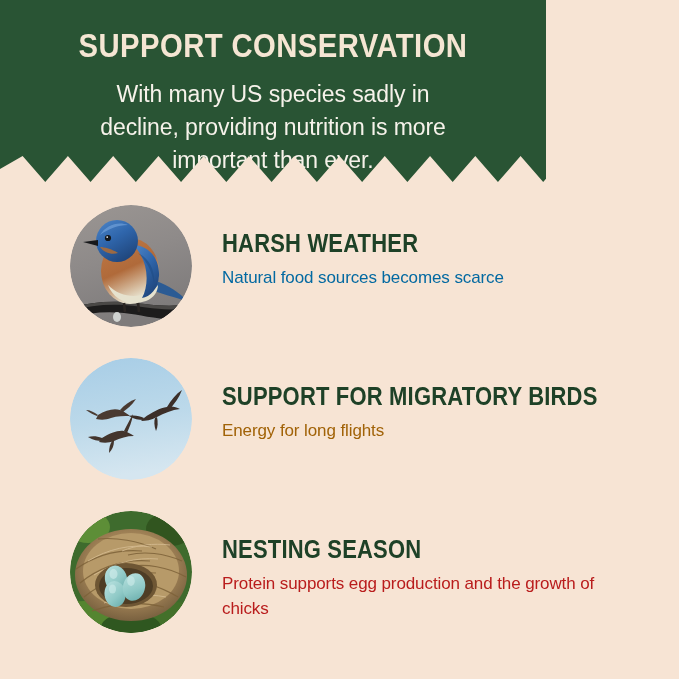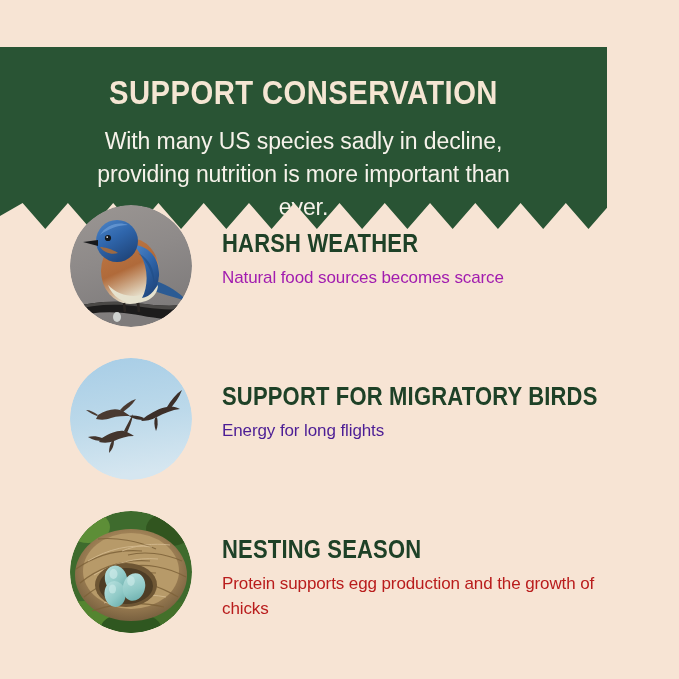--- a/index.html
+++ b/index.html
@@ -10,24 +10,23 @@
   body {
     font-family:"Liberation Sans", sans-serif;
     background:#F7E4D4;
     position:relative;
   }
 
   
   #header {
     position:absolute;
     top:0; left:0;
-    width:607px; height:182px;
+    width:546px; height:182px;
     background:#295434;
     overflow:hidden;
-    margin-top:47px;
   }
   #header-zigzag {
     position:absolute;
     left:0; bottom:0;
     width:679px; height:26px;
     display:block;
   }
   #header-inner {
     position:absolute;
     top:0; left:0; right:0;
@@ -164,21 +163,21 @@
 
           <circle cx="38" cy="33" r="3.1" fill="#15181c"></circle>
           <circle cx="37.2" cy="32.1" r="0.9" fill="#e9edf2"></circle>
 
           <path d="M54,98 L55,107 M68,98 L69,107" stroke="#2a2522" stroke-width="2.6" fill="none"></path>
         </g>
       </svg>
     </div>
     <div class="feature-text">
       <div class="feature-title" style="color: rgb(30, 65, 39);">HARSH WEATHER</div>
-      <div class="feature-desc" style="color: #a21caf;">Natural food sources becomes scarce</div>
+      <div class="feature-desc" style="color: #0369a1;">Natural food sources becomes scarce</div>
     </div>
   </div>
 
   <div class="feature-row">
     <div class="feature-media">
       <svg viewBox="0 0 122 122">
         <defs>
           <clipPath id="clipB">
               <circle cx="61" cy="61" r="61"></circle>
             </clipPath>
@@ -208,21 +207,21 @@
             <path d="M32,80 C40,75 48,72 54,73 C58,74 61,76 64,78 C57,78 50,80 44,83 C39,85 34,85 29,84 Z"></path>
             <path d="M54,73 C57,67 60,61 63,56 C62,64 59,70 57,75 Z"></path>
             <path d="M32,80 C27,78 22,78 18,79 C23,82 28,83 32,83 Z"></path>
             <path d="M44,83 C44,88 42,92 39,95 C39,90 40,86 42,83 Z"></path>
           </g>
         </g>
       </svg>
     </div>
     <div class="feature-text">
       <div class="feature-title" style="color: rgb(30, 65, 39);">SUPPORT FOR MIGRATORY BIRDS</div>
-      <div class="feature-desc" style="color: #4c1d95;">Energy for long flights</div>
+      <div class="feature-desc" style="color: #a16207;">Energy for long flights</div>
     </div>
   </div>
 
   <div class="feature-row">
     <div class="feature-media">
       <svg viewBox="0 0 122 122">
         <defs>
           <clipPath id="clipC">
               <circle cx="61" cy="61" r="61"></circle>
             </clipPath>

